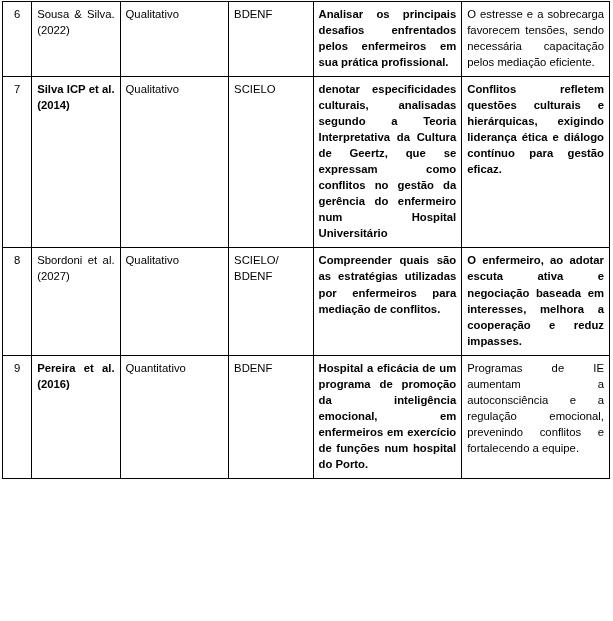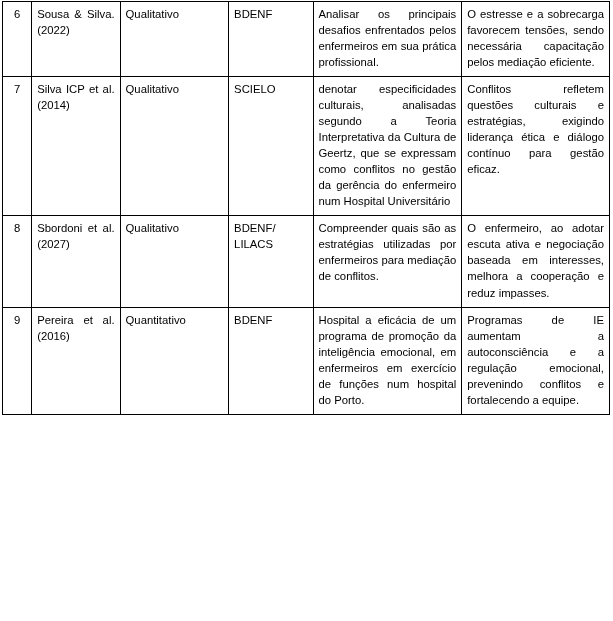--- a/index.html
+++ b/index.html
@@ -47,20 +47,21 @@
     text-align: center;
     padding-left: 2px;
     padding-right: 2px;
   }
   td.just {
     text-align: justify;
     text-align-last: left;
   }
   td.just-j {
     text-align: justify;
+    font-weight: bold;
   }
 </style>
 </head>
 <body>
 
 <div class="page">
 
   <table class="study-table">
     <colgroup>
       <col class="c-num">
@@ -78,27 +79,27 @@
         <td>BDENF</td>
         <td class="just-j">Analisar os principais desafios enfrentados pelos enfermeiros em sua prática profissional.</td>
         <td class="just">O estresse e a sobrecarga favorecem tensões, sendo necessária capacitação pelos mediação eficiente.</td>
       </tr>
       <tr>
         <td class="num">7</td>
         <td class="just-j">Silva ICP et al. (2014)</td>
         <td>Qualitativo</td>
         <td>SCIELO</td>
         <td class="just-j">denotar especificidades culturais, analisadas segundo a Teoria Interpretativa da Cultura de Geertz, que se expressam como conflitos no gestão da gerência do enfermeiro num Hospital Universitário</td>
-        <td class="just-j">Conflitos refletem questões culturais e estratégias, exigindo liderança ética e diálogo contínuo para gestão eficaz.</td>
+        <td class="just-j">Conflitos refletem questões culturais e hierárquicas, exigindo liderança ética e diálogo contínuo para gestão eficaz.</td>
       </tr>
       <tr>
         <td class="num">8</td>
         <td class="just">Sbordoni et al. (2027)</td>
         <td>Qualitativo</td>
-        <td>BDENF/ LILACS</td>
+        <td>SCIELO/ BDENF</td>
         <td class="just-j">Compreender quais são as estratégias utilizadas por enfermeiros para mediação de conflitos.</td>
         <td class="just-j">O enfermeiro, ao adotar escuta ativa e negociação baseada em interesses, melhora a cooperação e reduz impasses.</td>
       </tr>
       <tr>
         <td class="num">9</td>
         <td class="just-j">Pereira et al. (2016)</td>
         <td>Quantitativo</td>
         <td>BDENF</td>
         <td class="just-j">Hospital a eficácia de um programa de promoção da inteligência emocional, em enfermeiros em exercício de funções num hospital do Porto.</td>
         <td class="just">Programas de IE aumentam a autoconsciência e a regulação emocional, prevenindo conflitos e fortalecendo a equipe.</td>

